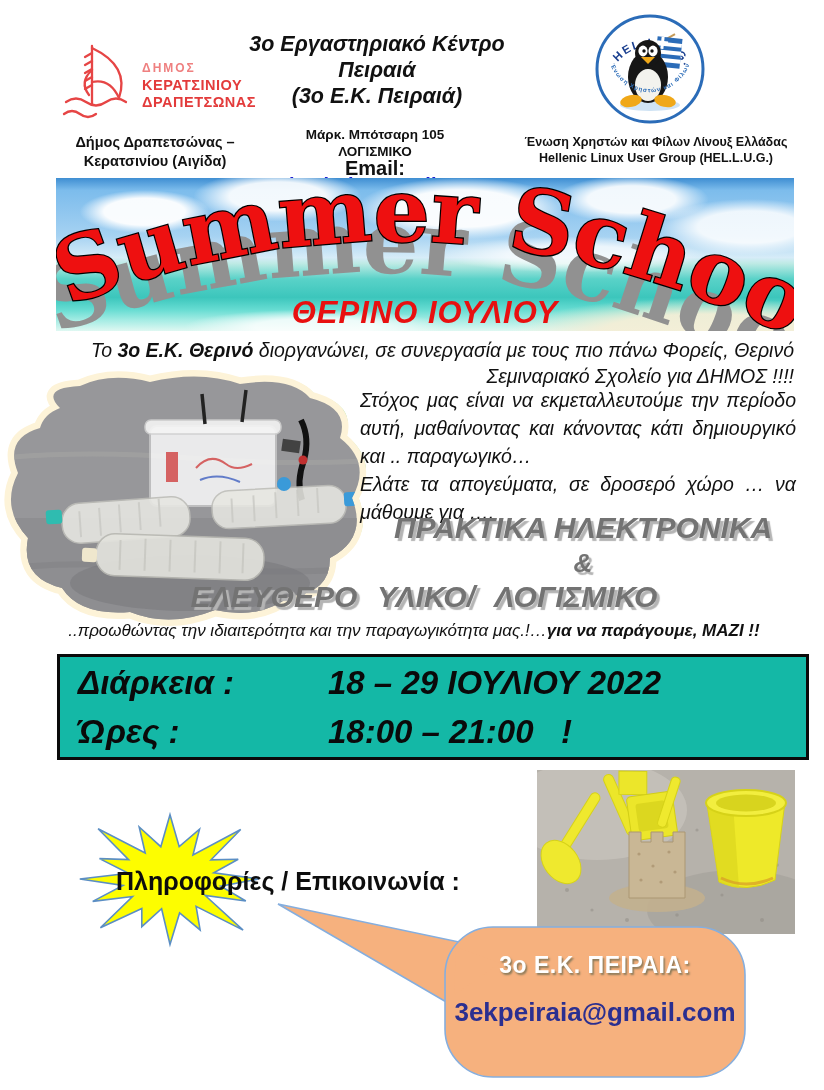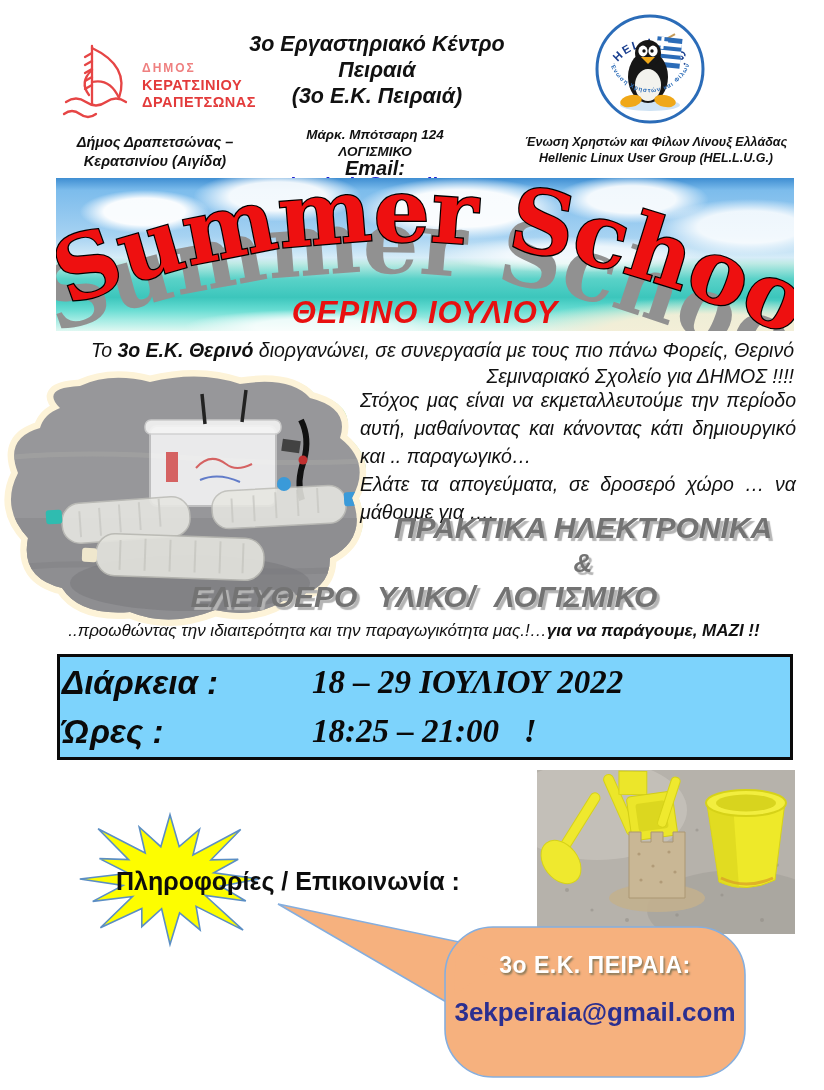--- a/index.html
+++ b/index.html
@@ -1,21 +1,21 @@
 <!DOCTYPE html>
 <html><head>
 <meta charset="utf-8">
 <style>
   html,body{margin:0;padding:0;background:#fff;}
   .page{position:relative;width:824px;height:1090px;background:#fff;overflow:hidden;
         font-family:"Liberation Sans",sans-serif;color:#111;}
   .abs{position:absolute;}
-  .bi{font-style:italic;font-weight:bold;}
+  .bi{font-weight:bold;}
   .it{font-style:italic;}
-  .pre{white-space:pre-wrap;font-family:Liberation Serif, serif;}
+  .pre{white-space:pre-wrap;}
 
   
   .muni-text{line-height:17px;}
   .muni-l1{font-size:12px;letter-spacing:2px;color:#ef8080;font-weight:bold;}
   .muni-l2,.muni-l3{font-size:14.5px;font-weight:bold;color:#e33b3b;letter-spacing:.5px;}
   .title-block{width:290px;text-align:center;font-size:21.5px;line-height:26px;font-weight:bold;font-style:italic;}
   .aegis{width:200px;text-align:center;font-size:14.5px;line-height:19px;}
   .addr{width:250px;text-align:center;font-size:13.5px;line-height:17px;}
   .email-line{font-size:20px;margin-top:0;}
   .email-link{color:#1f1fd0;text-decoration:underline;cursor:pointer;}
@@ -42,22 +42,22 @@
   
   .intro{left:36px;top:337px;width:758px;text-align:right;font-size:19.5px;line-height:26px;font-style:italic;}
   .para{width:436px;text-align:justify;font-size:19.5px;line-height:28px;font-style:italic;}
   .headline{font-weight:bold;font-style:italic;color:#737373;text-shadow:3px 3px 1px #b4b4b4;text-align:center;}
   .h1{left:368px;top:511px;width:430px;font-size:30px;}
   .amp{left:368px;top:548px;width:430px;font-size:26px;}
   .h2{left:52px;top:580px;width:744px;font-size:30px;word-spacing:12px;}
   .closing{left:32px;top:621px;width:764px;text-align:center;font-size:17px;font-style:italic;}
 
   
-  .sched{left:57px;top:654px;width:728px;height:100px;background:#7dd3fc;border:3px solid #0a0a0a;
-         display:grid;grid-template-columns:250px 1fr;align-content:center;row-gap:2px;padding-left:2px;}
+  .sched{left:57px;top:654px;width:728px;height:100px;background:#14b8a6;border:3px solid #0a0a0a;
+         display:grid;grid-template-columns:250px 1fr;align-content:center;row-gap:2px;padding-left:18px;}
   .sched div{font-size:33px;line-height:47px;font-weight:bold;font-style:italic;color:#0a0a0a;}
 
   
   .burst-label{left:116px;top:867px;width:430px;font-size:25px;font-weight:bold;color:#0d0d0d;}
   .bubble-title{left:445px;top:952px;width:300px;text-align:center;font-size:23px;font-weight:bold;color:#fff;
                 text-shadow:1.5px 1.5px 2px #8a7a5a;letter-spacing:.5px;}
   .bubble-email{left:445px;top:997px;width:300px;text-align:center;font-size:26px;font-weight:bold;color:#2b2f90;}
 </style>
 </head>
 <body>
@@ -124,21 +124,21 @@
       <textPath href="#hlBot" startOffset="2%">Ένωση Χρηστών και Φίλων Λίνουξ Ελλάδος</textPath>
     </text>
   </svg>
 
   <div class="abs aegis bi" style="left:55px;top:133px">
     <div>Δήμος Δραπετσώνας –</div>
     <div>Κερατσινίου (Αιγίδα)</div>
   </div>
 
   <div class="abs addr bi" style="left:250px;top:126px">
-    <div>Μάρκ. Μπότσαρη 124</div>
+    <div>Μάρκ. Μπότσαρη 105</div>
     <div>ΛΟΓΙΣΜΙΚΟ</div>
     <div class="email-line"><span>Email: </span><a class="email-link bi">3ekpeiraia@gmail.com</a></div>
   </div>
 
   <div class="abs org-sub bi" style="left:486px;top:134px">
     <div>Ένωση Χρηστών και Φίλων Λίνουξ Ελλάδας</div>
     <div>Hellenic Linux User Group (HEL.L.U.G.)</div>
   </div>
 
   <div class="abs banner">
@@ -217,21 +217,21 @@
   <div class="abs headline h2">ΕΛΕΥΘΕΡΟ ΥΛΙΚΟ/ ΛΟΓΙΣΜΙΚΟ</div>
 
   <div class="abs closing">
     <span>..προωθώντας την ιδιαιτερότητα και την παραγωγικότητα μας.!…</span><span class="bi">για να παράγουμε, ΜΑΖΙ !!</span>
   </div>
 
   <div class="abs sched">
     <div>Διάρκεια :</div>
     <div class="pre">18 – 29 ΙΟΥΛΙΟΥ 2022</div>
     <div>Ώρες :</div>
-    <div class="pre">18:25 – 21:00   !</div>
+    <div class="pre">18:00 – 21:00   !</div>
   </div>
 
   <svg class="abs" style="left:42px;top:790px" width="256" height="178" viewBox="0 0 256 178">
     <polygon id="burst" fill="#fdfd00" stroke="#5b8ec4" stroke-width="1.6" stroke-linejoin="miter" points="128.0,24.7 137.2,56.7 157.5,39.2 151.0,64.9 198.7,39.5 169.0,69.8 196.2,69.2 171.8,82.9 216.6,89.0 178.7,96.1 203.8,111.0 163.2,105.5 201.1,140.1 154.1,116.4 158.1,139.9 137.6,122.9 128.0,154.4 119.6,118.7 99.8,136.7 99.8,118.5 58.4,137.7 90.5,106.5 50.7,111.4 81.0,95.5 37.8,89.0 86.5,83.2 57.5,68.6 86.6,69.6 56.1,38.7 103.2,63.0 97.2,37.0 118.8,56.7"></polygon>
   </svg>
   <div class="abs burst-label">Πληροφορίες / Επικοινωνία :</div>
 
   <svg class="abs" style="left:537px;top:770px" width="258" height="164" viewBox="0 0 258 164">
     <rect width="258" height="164" fill="#b6b2ab"></rect>
     <ellipse cx="60" cy="40" rx="90" ry="50" fill="#c9c5be" opacity=".7"></ellipse>

